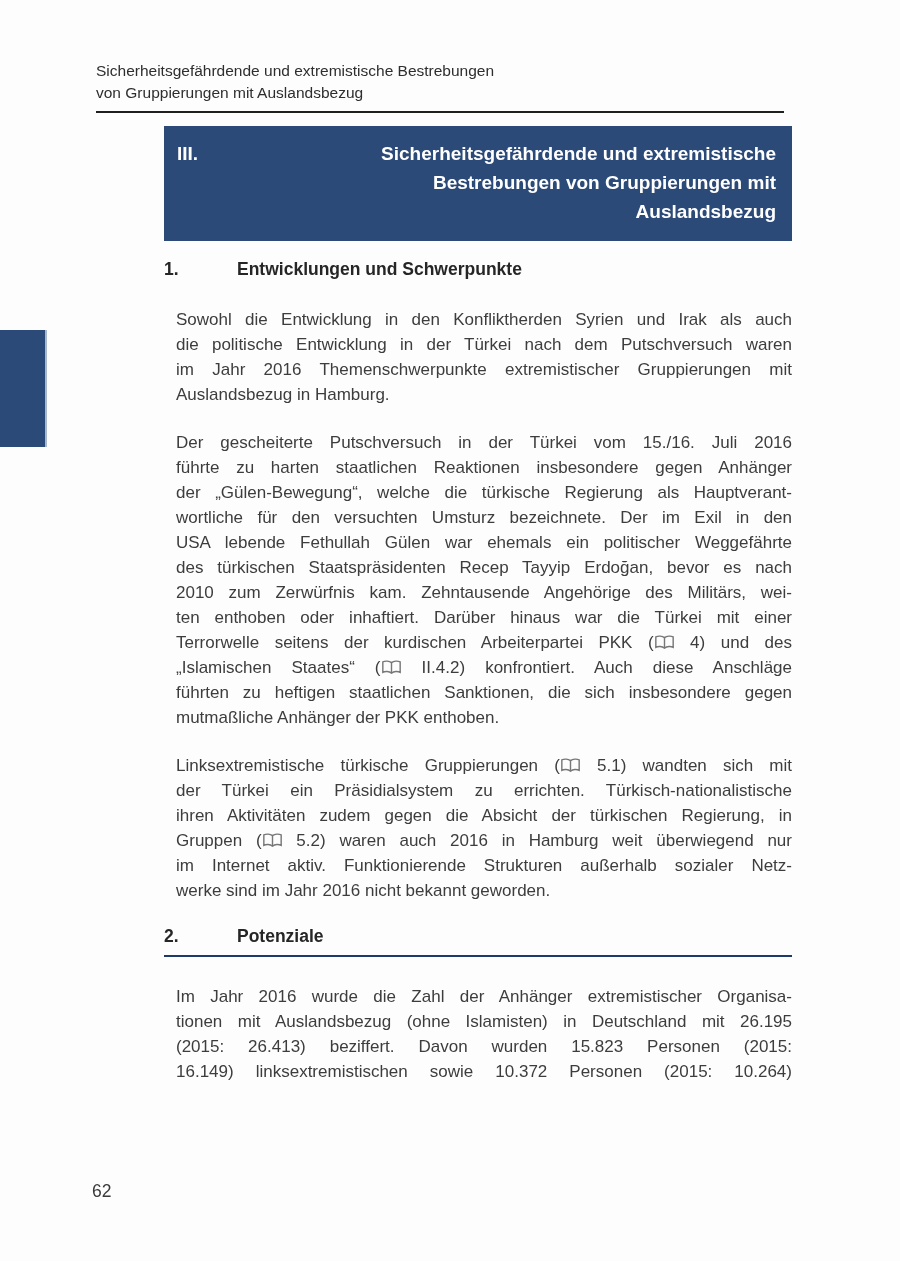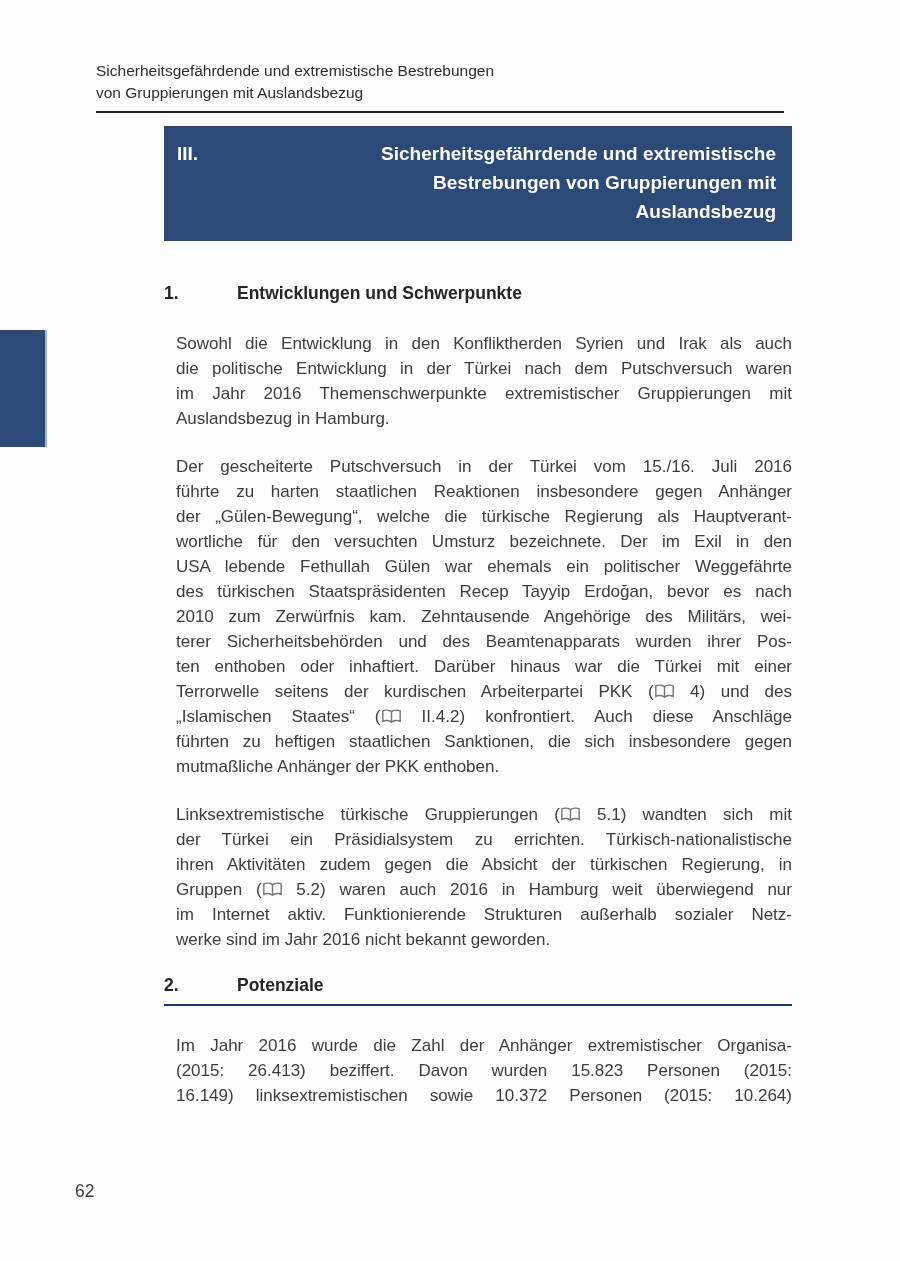--- a/index.html
+++ b/index.html
@@ -26,21 +26,21 @@
   }
   
   .content {
     position:absolute; left:164px; top:126px; width:628px;
   }
   .chapter-box {
     background:#2c4a78; color:#ffffff;
     display:flex; align-items:flex-start;
     padding:13px 16px 15px 13px;
     font-size:19px; font-weight:bold; line-height:29px;
-    margin-bottom:42px;
+    margin-bottom:18px;
   }
   .chapter-number { width:61px; flex:0 0 61px; }
   .chapter-title { flex:1;text-align:right; }
   .section-heading {
     display:flex; align-items:baseline;
     font-size:17.5px; font-weight:bold; color:#262626;
     margin:0 0 27px 0;
   }
   .section-heading .sec-num { width:73px; flex:0 0 73px; }
   .section-heading.underlined {
@@ -53,21 +53,21 @@
     margin:0 0 23px 12px;
     text-align:justify;
   }
   .para .line { text-align-last:justify; }
   .para .line.last { text-align-last:left; }
   .book-icon {
     display:inline-block; width:21px; height:15px;
     vertical-align:-2px;
   }
   .page-number {
-    position:absolute; left:75px; top:1181px;
+    position:absolute; left:92px; top:1181px;
     font-size:17.5px; color:#3a3a3a;
   }
 </style>
 </head>
 <body>
 
 <div class="page-header">
   <div>Sicherheitsgefährdende und extremistische Bestrebungen</div>
   <div>von Gruppierungen mit Auslandsbezug</div>
 </div>
@@ -97,21 +97,20 @@
         <div class="line last">Auslandsbezug in Hamburg.</div>
       </div>
       <div class="para">
         <div class="line">Der gescheiterte Putschversuch in der Türkei vom 15./16. Juli 2016</div>
         <div class="line">führte zu harten staatlichen Reaktionen insbesondere gegen Anhänger</div>
         <div class="line">der „Gülen-Bewegung“, welche die türkische Regierung als Hauptverant-</div>
         <div class="line">wortliche für den versuchten Umsturz bezeichnete. Der im Exil in den</div>
         <div class="line">USA lebende Fethullah Gülen war ehemals ein politischer Weggefährte</div>
         <div class="line">des türkischen Staatspräsidenten Recep Tayyip Erdoğan, bevor es nach</div>
         <div class="line">2010 zum Zerwürfnis kam. Zehntausende Angehörige des Militärs, wei-</div>
-        <div class="line">terer Sicherheitsbehörden und des Beamtenapparats wurden ihrer Pos-</div>
         <div class="line">ten enthoben oder inhaftiert. Darüber hinaus war die Türkei mit einer</div>
         <div class="line">Terrorwelle seitens der kurdischen Arbeiterpartei PKK (<svg class="book-icon" viewBox="0 0 24 18">
             <path d="M12 3.2 C9.2 0.9 4.3 0.9 1.6 2.3 L1.6 14.8 C4.3 13.4 9.2 13.4 12 15.7 C14.8 13.4 19.7 13.4 22.4 14.8 L22.4 2.3 C19.7 0.9 14.8 0.9 12 3.2 Z" fill="none" stroke="#777777" stroke-width="1.7"></path>
             <line x1="12" y1="3.2" x2="12" y2="15.7" stroke="#777777" stroke-width="1.7"></line>
           </svg> 4) und des</div>
         <div class="line">„Islamischen Staates“ (<svg class="book-icon" viewBox="0 0 24 18">
             <path d="M12 3.2 C9.2 0.9 4.3 0.9 1.6 2.3 L1.6 14.8 C4.3 13.4 9.2 13.4 12 15.7 C14.8 13.4 19.7 13.4 22.4 14.8 L22.4 2.3 C19.7 0.9 14.8 0.9 12 3.2 Z" fill="none" stroke="#777777" stroke-width="1.7"></path>
             <line x1="12" y1="3.2" x2="12" y2="15.7" stroke="#777777" stroke-width="1.7"></line>
           </svg> II.4.2) konfrontiert. Auch diese Anschläge</div>
         <div class="line">führten zu heftigen staatlichen Sanktionen, die sich insbesondere gegen</div>
@@ -130,19 +129,20 @@
           </svg> 5.2) waren auch 2016 in Hamburg weit überwiegend nur</div>
         <div class="line">im Internet aktiv. Funktionierende Strukturen außerhalb sozialer Netz-</div>
         <div class="line last">werke sind im Jahr 2016 nicht bekannt geworden.</div>
       </div>
       <div class="section-heading underlined">
         <span class="sec-num">2.</span>
         <span class="sec-title">Potenziale</span>
       </div>
       <div class="para">
         <div class="line">Im Jahr 2016 wurde die Zahl der Anhänger extremistischer Organisa-</div>
+        <div class="line">tionen mit Auslandsbezug (ohne Islamisten) in Deutschland mit 26.195</div>
         <div class="line">(2015: 26.413) beziffert. Davon wurden 15.823 Personen (2015:</div>
         <div class="line">16.149) linksextremistischen sowie 10.372 Personen (2015: 10.264)</div>
       </div>
     </div>
 </div>
 
 <div class="page-number">62</div>
 
 </body></html>

